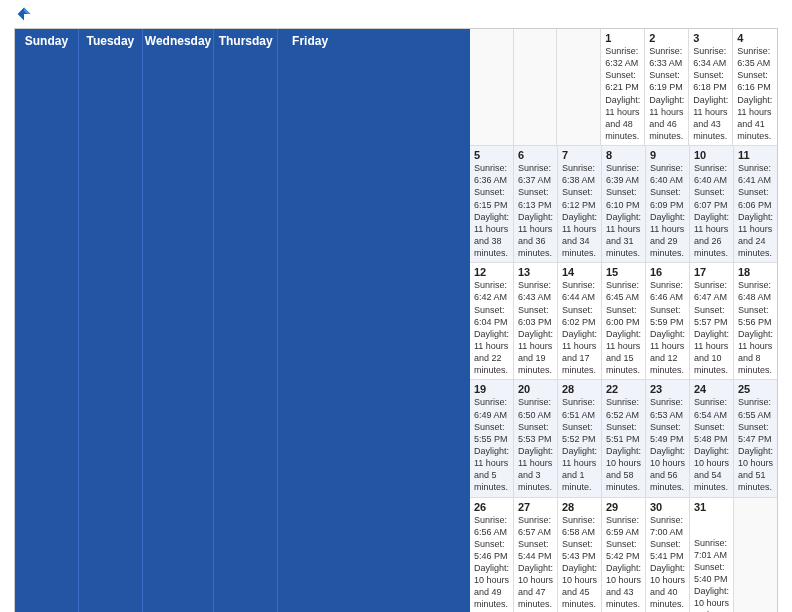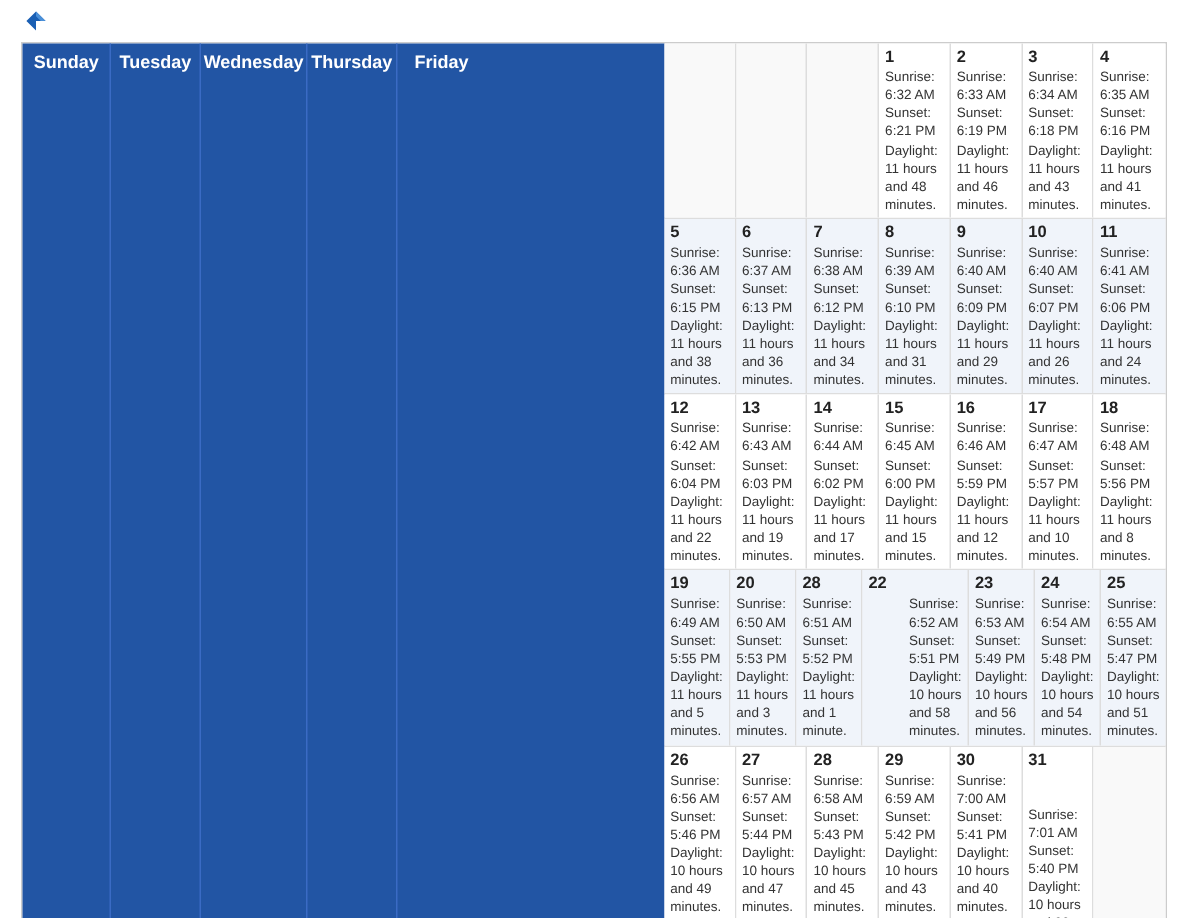--- a/index.html
+++ b/index.html
@@ -301,21 +301,21 @@
           </div>
           <div class="cal-cell alt-bg">
             <div class="day-number">28</div>
             <div class="cell-info" style="white-space: pre-line;">Sunrise: 6:51 AM
 Sunset: 5:52 PM
 Daylight: 11 hours
 and 1 minute.</div>
           </div>
           <div class="cal-cell alt-bg">
             <div class="day-number">22</div>
-            <div class="cell-info" style="white-space: pre-line; margin-left: 27px;">Sunrise: 6:52 AM
+            <div class="cell-info" style="white-space: pre-line;">Sunrise: 6:52 AM
 Sunset: 5:51 PM
 Daylight: 10 hours
 and 58 minutes.</div>
           </div>
           <div class="cal-cell alt-bg">
             <div class="day-number">23</div>
             <div class="cell-info" style="white-space: pre-line;">Sunrise: 6:53 AM
 Sunset: 5:49 PM
 Daylight: 10 hours
 and 56 minutes.</div>

